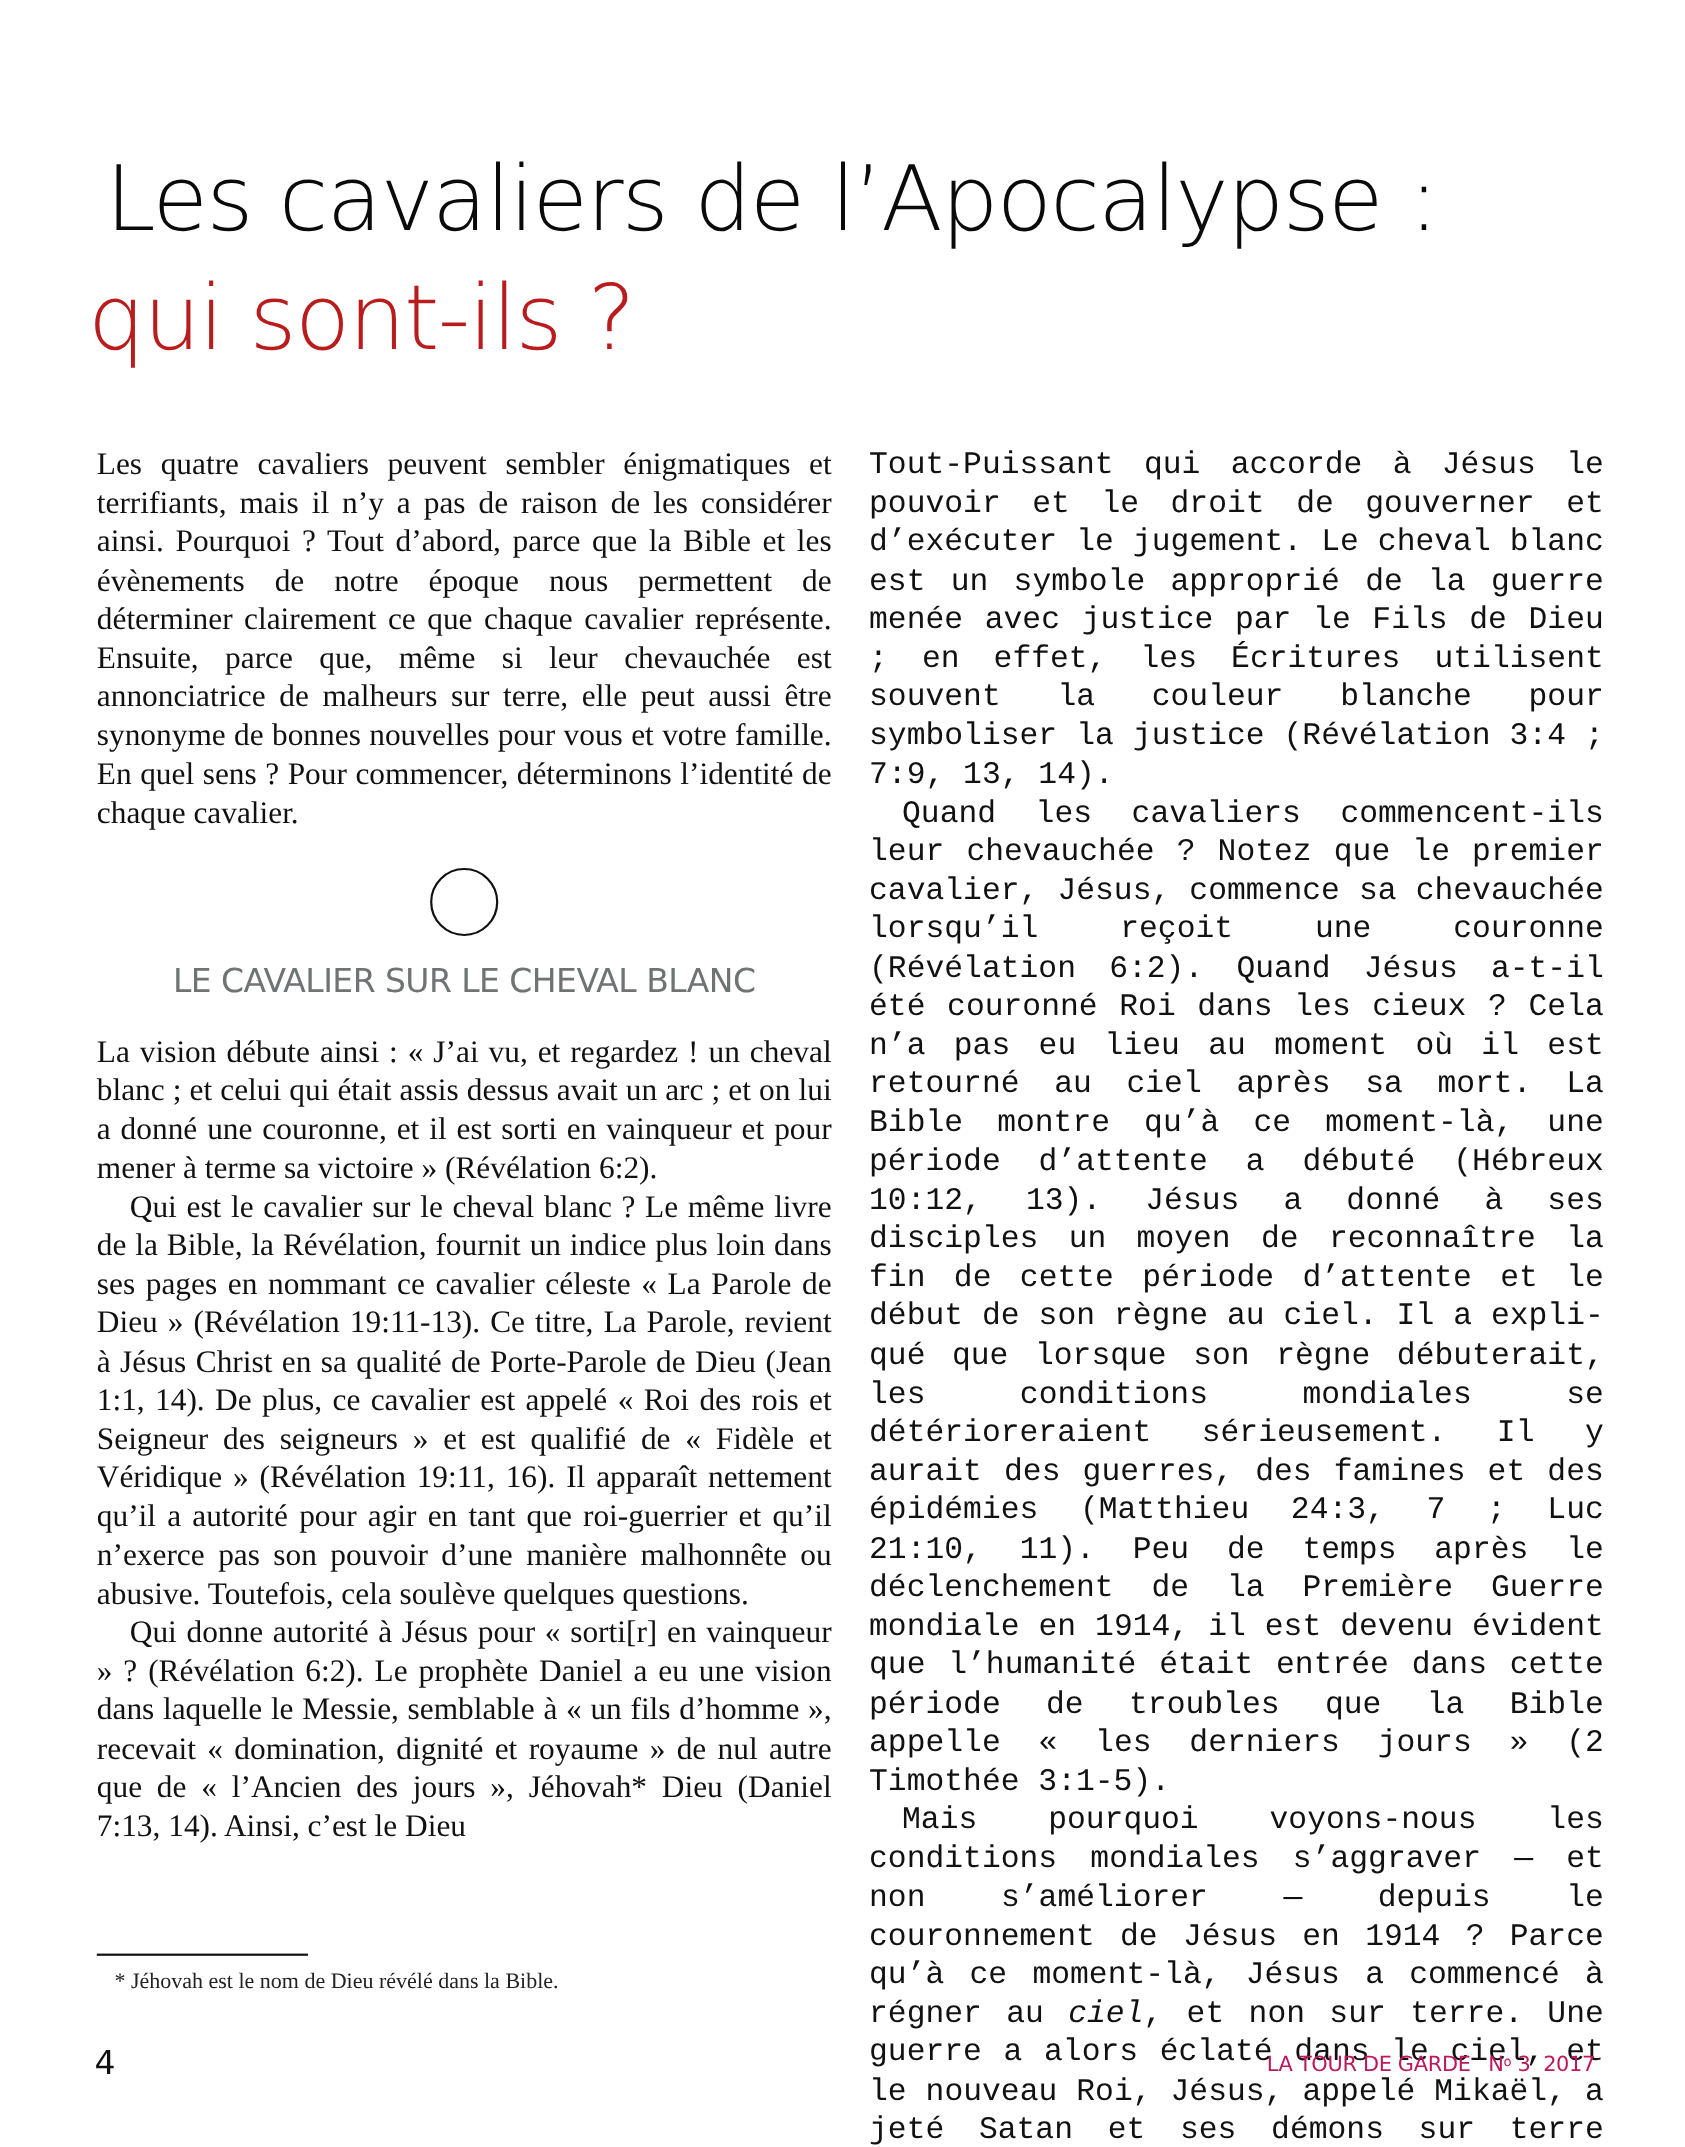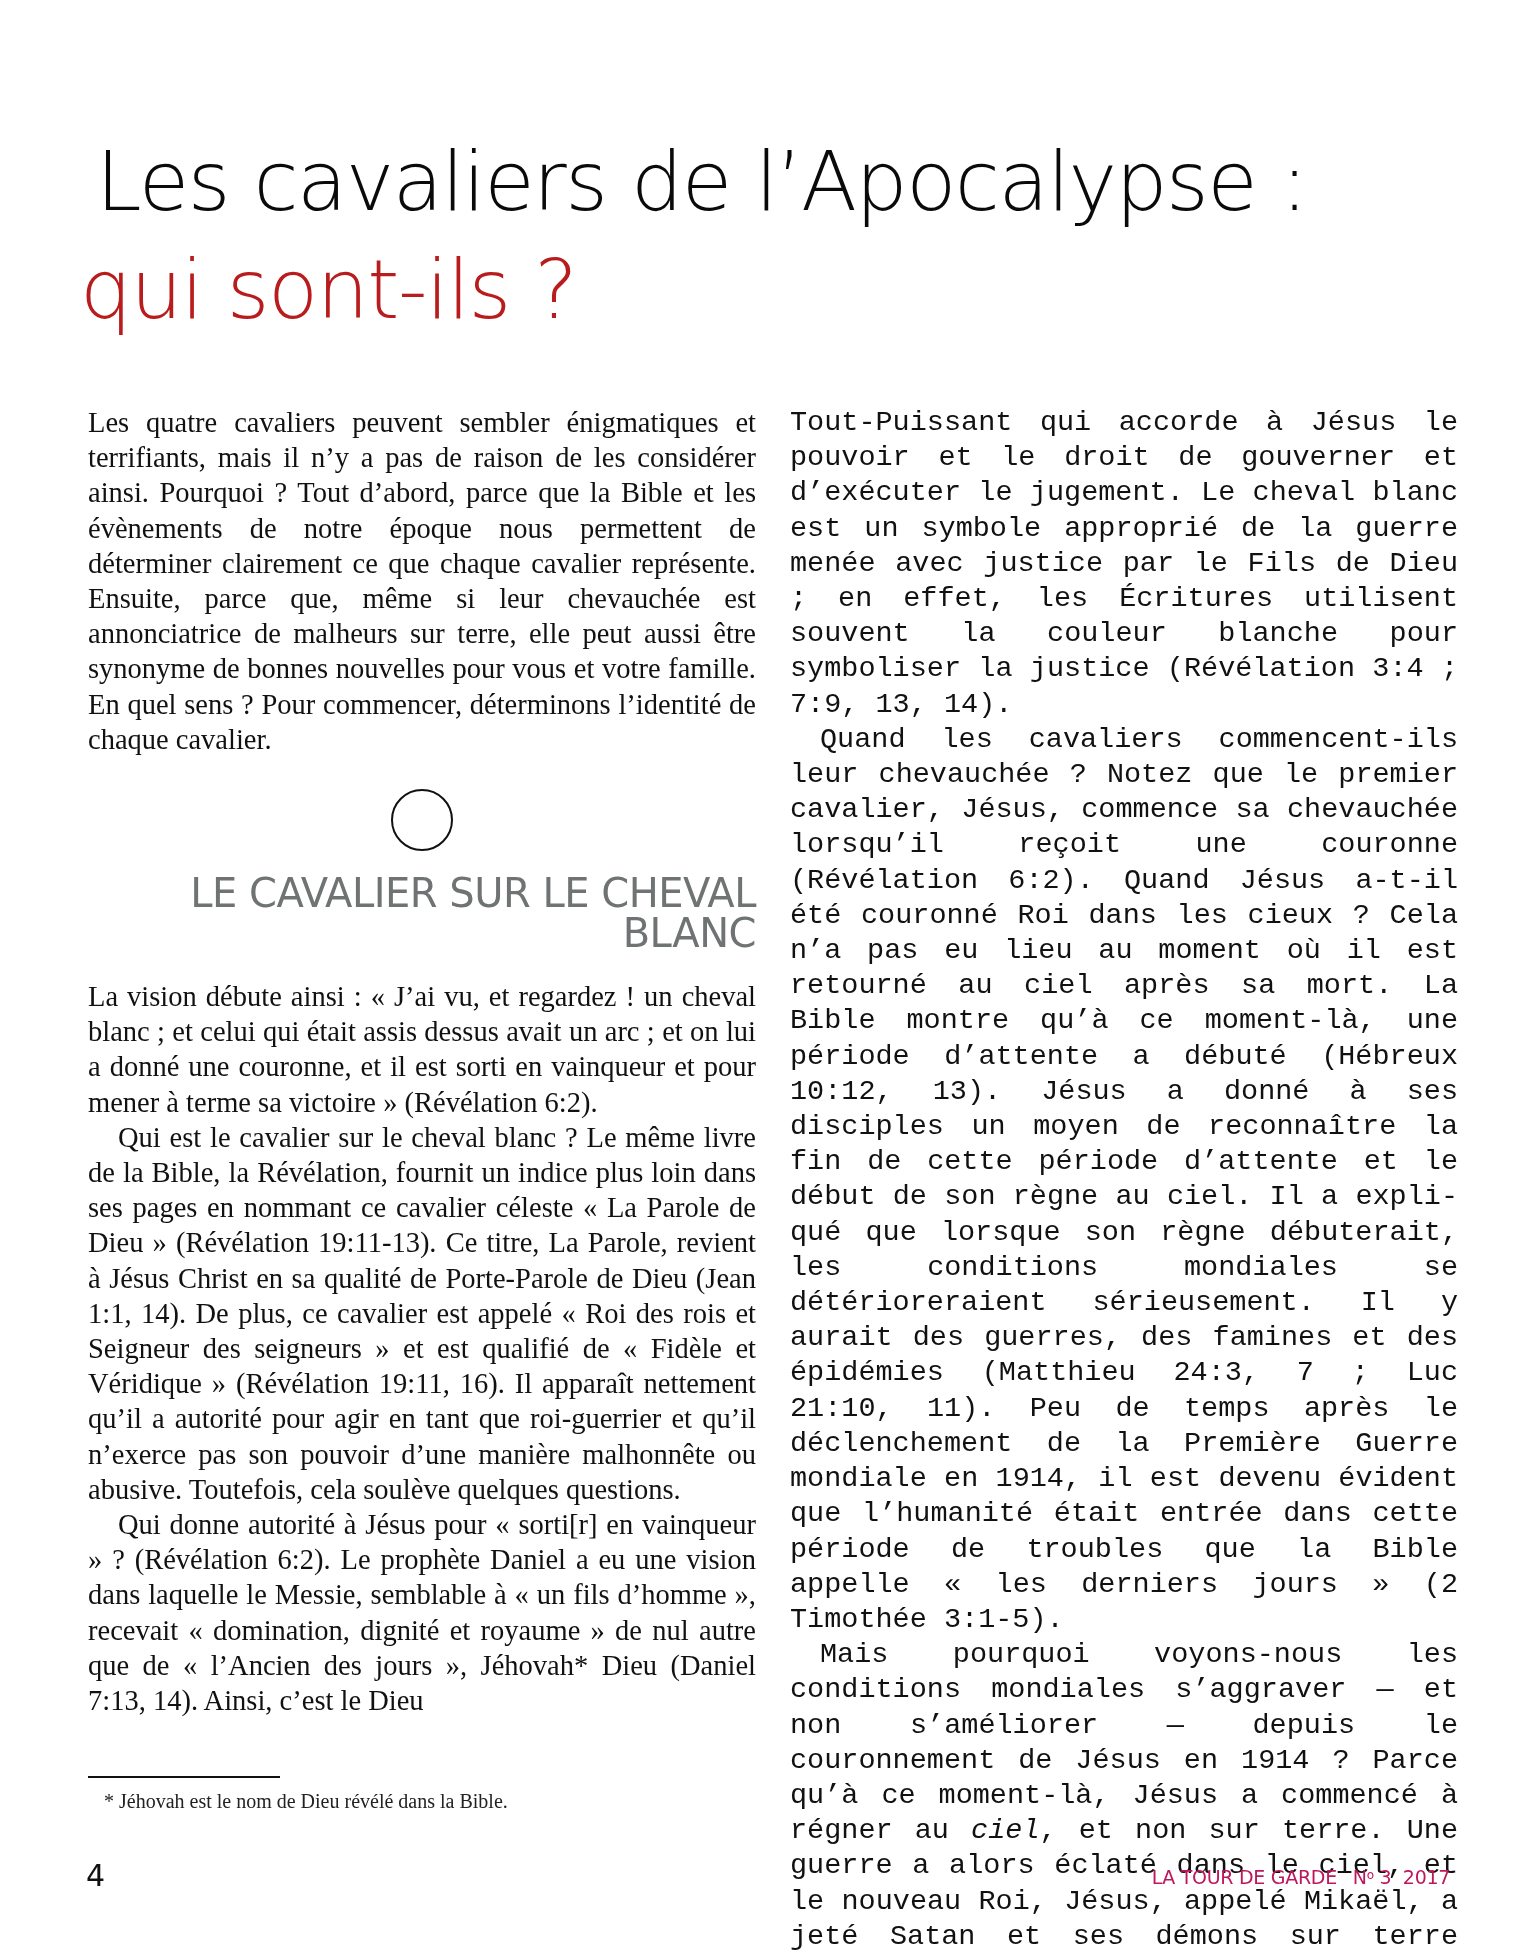--- a/index.html
+++ b/index.html
@@ -20,22 +20,22 @@
   .col.left { left: 88px; }
   .col.right { left: 790px; font-family: Liberation Mono, monospace; }
   .col p { margin: 0; }
   .col p.indent { text-indent: 30px; }
   .col p + p { margin-top: 0; }
   .rule-ornament {
     width: 62px; height: 62px; border: 2px solid #111; border-radius: 50%;
     margin: 32px auto 22px auto; box-sizing: border-box;
   }
   .subhead {
-    font-family: "DejaVu Sans", sans-serif; font-size: 40px; font-weight: 400;
-    color: #6f7374; text-align: right; letter-spacing: -0.5px;
+    font-family: "DejaVu Sans", sans-serif; font-size: 30px; font-weight: 400;
+    color: #6f7374; text-align: center; letter-spacing: -0.5px;
     margin: 0 0 26px 0; line-height: 40px;
   }
   .footnote-rule {
     position: absolute; left: 88px; top: 1776px; width: 192px; height: 0;
     border-top: 2px solid #111;
   }
   .footnote {
     position: absolute; left: 104px; top: 1790px;
     font-family: "Liberation Serif", serif; font-size: 20px; color: #222;
   }

